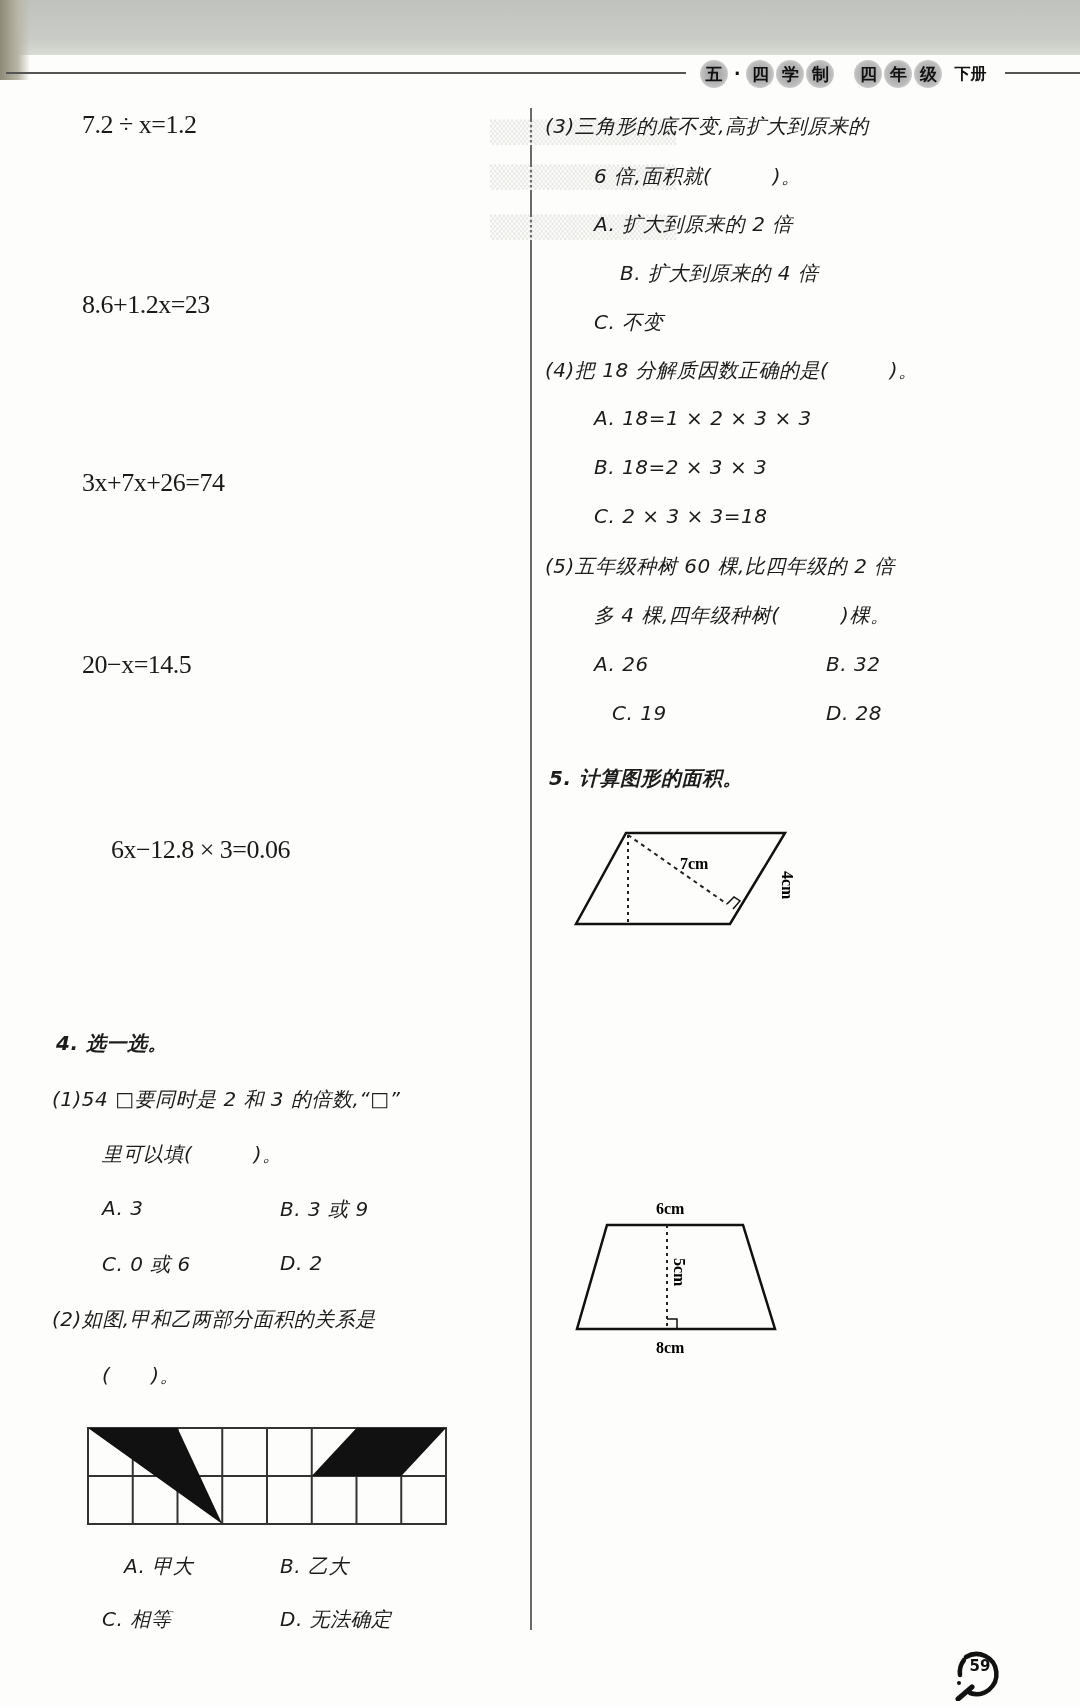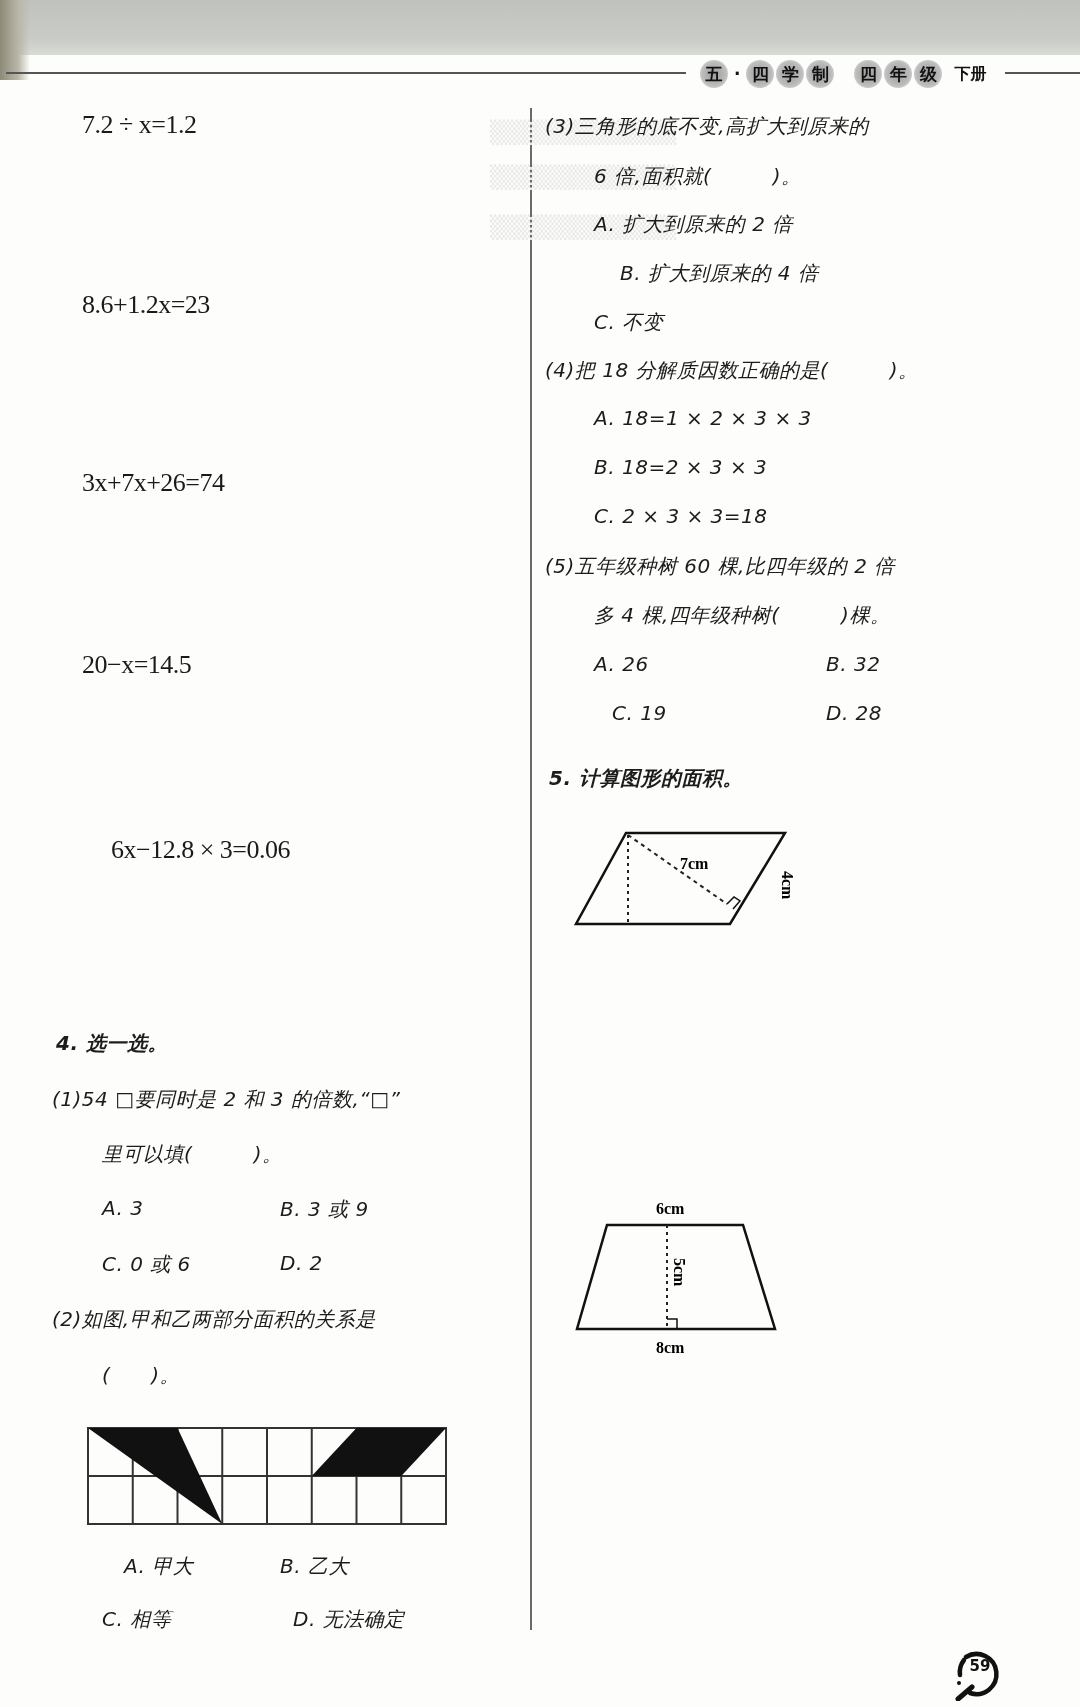--- a/index.html
+++ b/index.html
@@ -125,21 +125,21 @@
     <line x1="268.5" y1="0" x2="268.5" y2="96"></line>
     <line x1="313.25" y1="0" x2="313.25" y2="96"></line>
   </g>
   <polygon points="0,0 89.5,0 134.25,96" fill="#111"></polygon>
   <polygon points="268.5,0 358,0 313.25,48 223.75,48" fill="#111"></polygon>
 </svg>
 
 <div class="cn" style="left:102px;top:1553px;margin-left:22px;">A. 甲大</div>
 <div class="cn" style="left:280px;top:1553px;">B. 乙大</div>
 <div class="cn" style="left:102px;top:1606px;">C. 相等</div>
-<div class="cn" style="left:293px;top:1606px;">D. 无法确定</div>
+<div class="cn" style="left:280px;top:1606px;">D. 无法确定</div>
 
 <div class="cn" style="left:545px;top:113px;">(3)三角形的底不变,高扩大到原来的</div>
 <div class="cn" style="left:594px;top:163px;">6 倍,面积就(　　　)。</div>
 <div class="cn" style="left:594px;top:211px;">A. 扩大到原来的 2 倍</div>
 <div class="cn" style="left:594px;top:260px;margin-left:26px;">B. 扩大到原来的 4 倍</div>
 <div class="cn" style="left:594px;top:309px;">C. 不变</div>
 
 <div class="cn" style="left:545px;top:357px;">(4)把 18 分解质因数正确的是(　　　)。</div>
 <div class="cn" style="left:594px;top:406px;">A. 18=1 × 2 × 3 × 3</div>
 <div class="cn" style="left:594px;top:455px;">B. 18=2 × 3 × 3</div>

